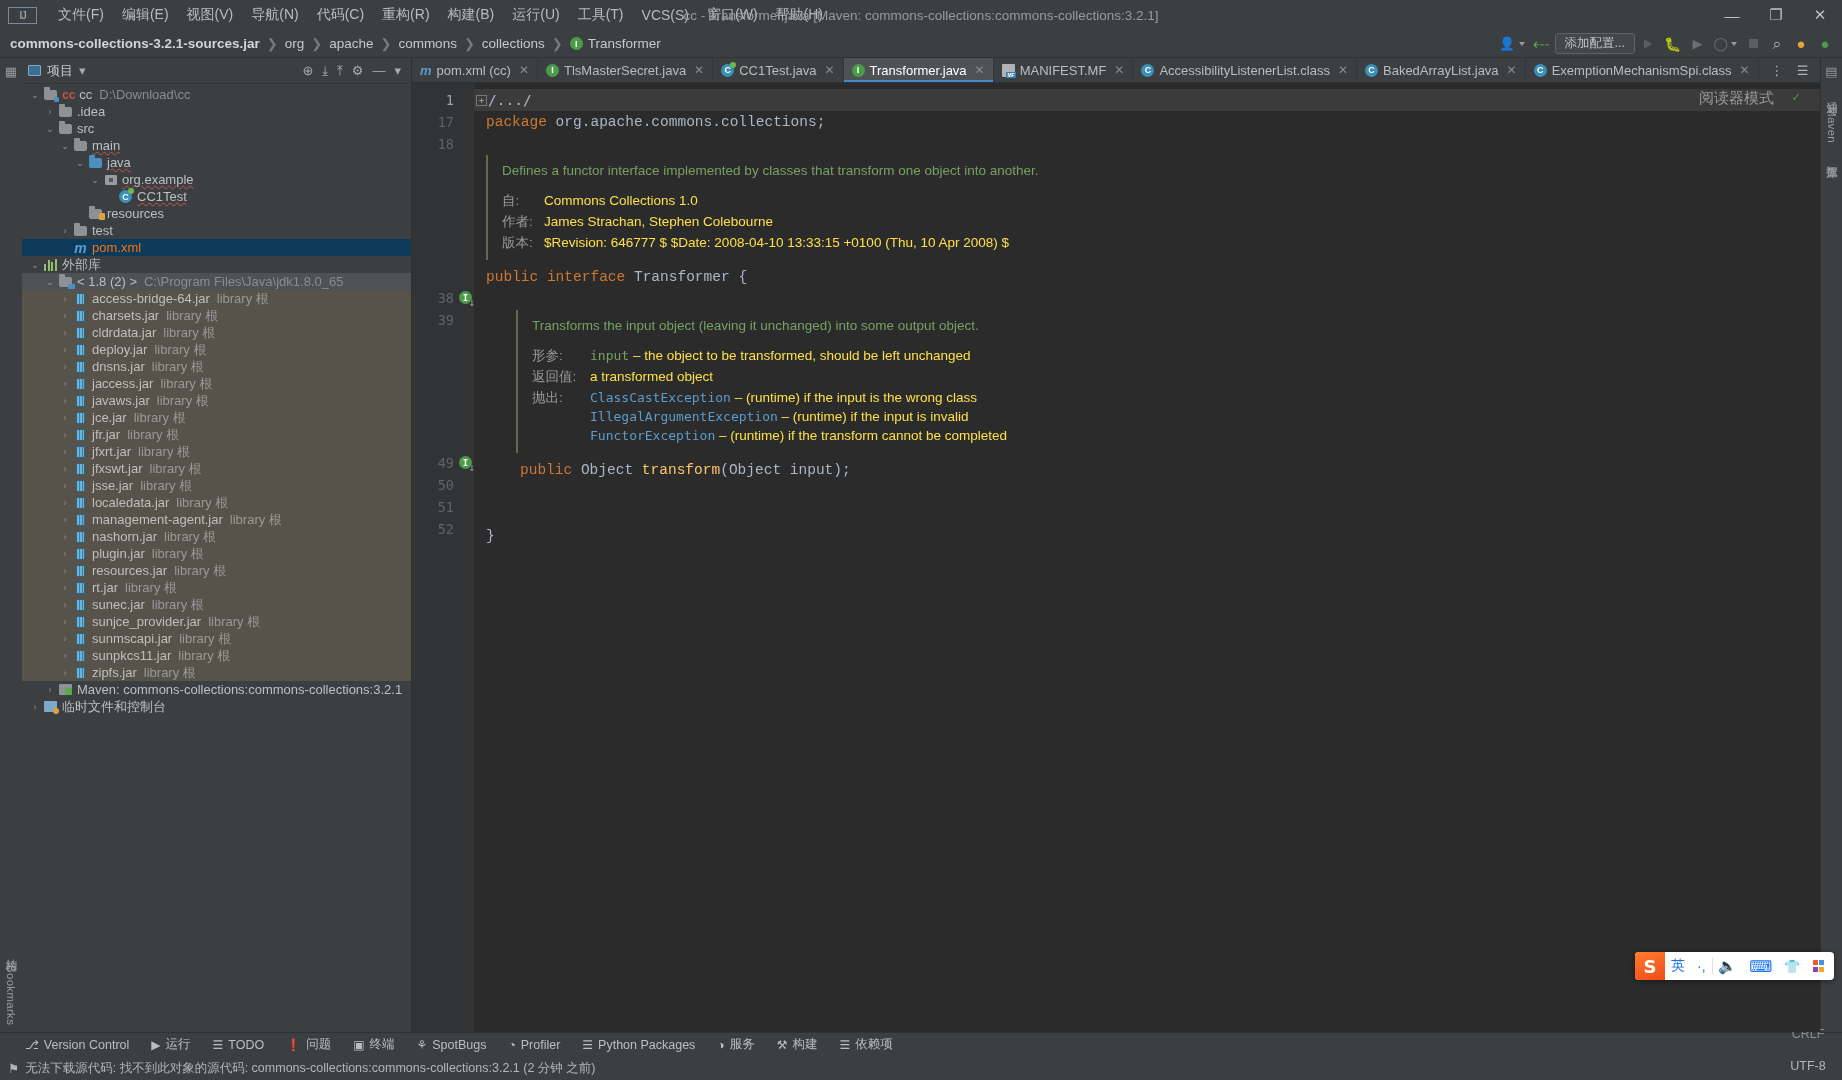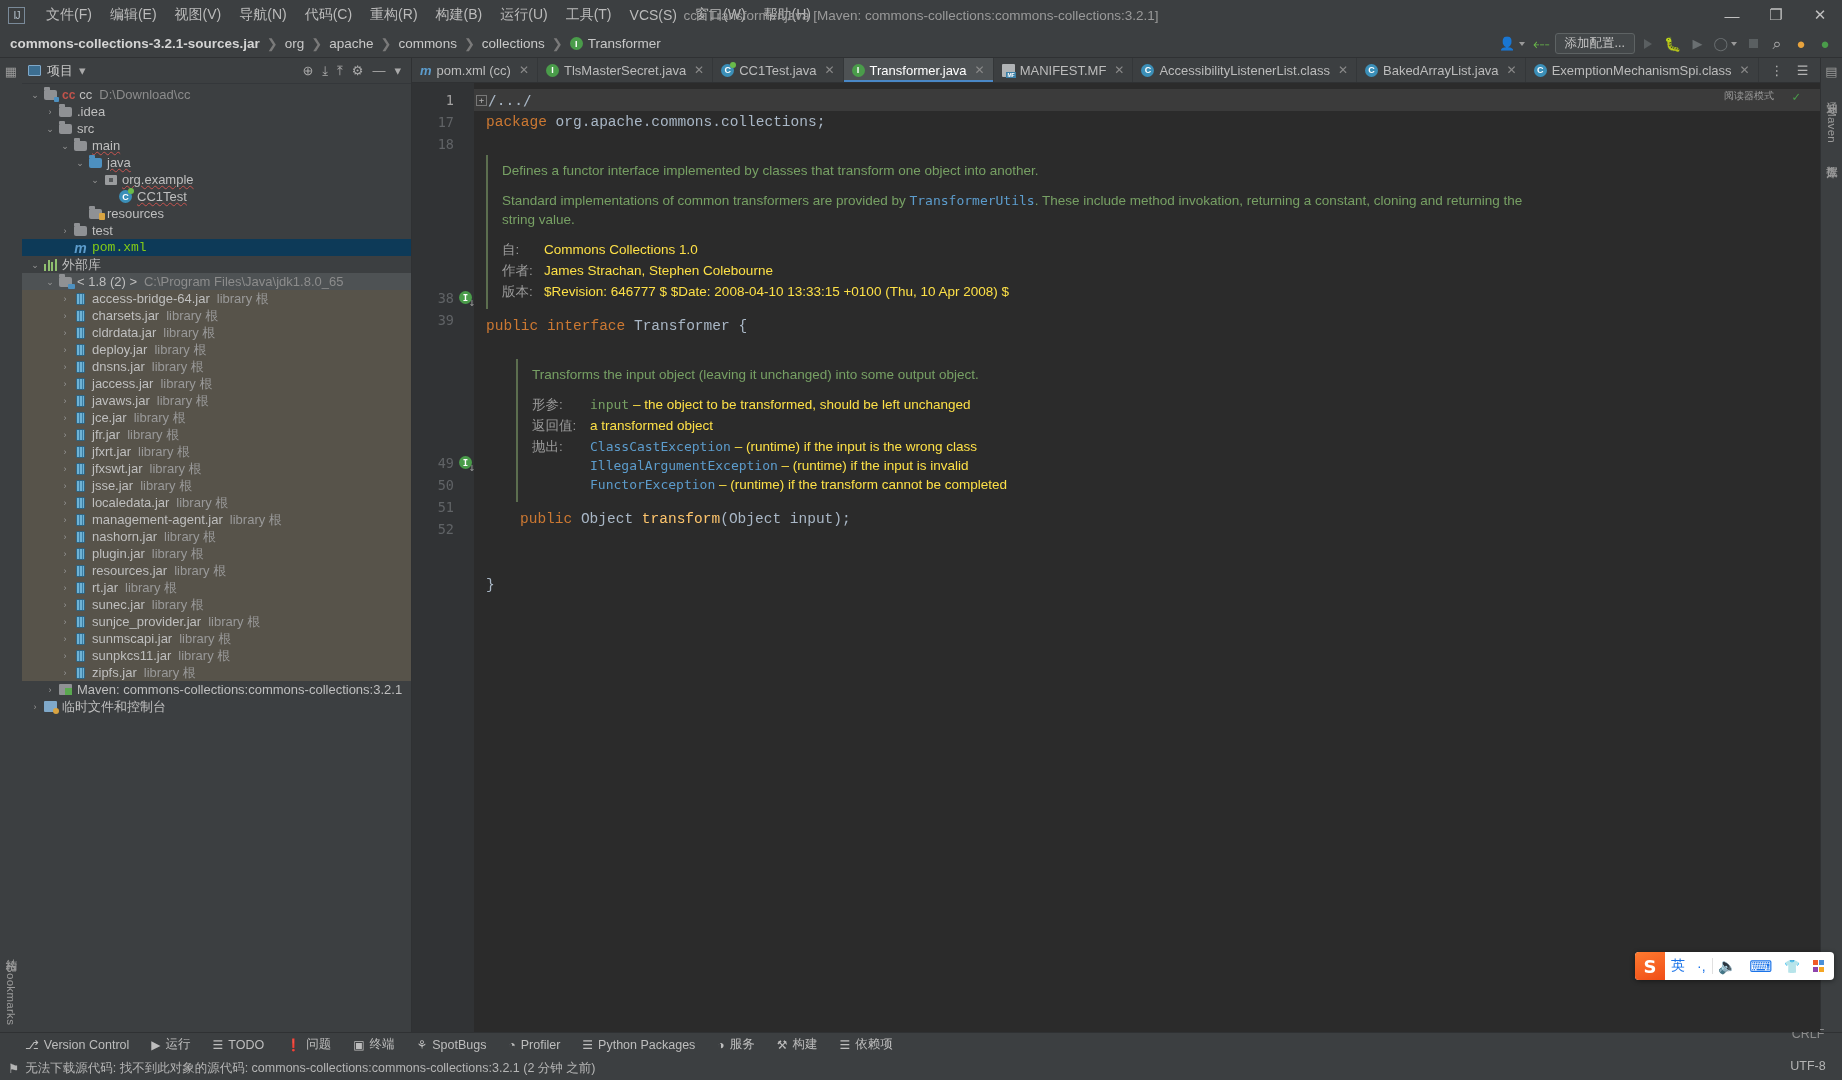--- a/index.html
+++ b/index.html
@@ -11,21 +11,21 @@
     -webkit-font-smoothing: antialiased;
   }
   .app { position: relative; width: 1842px; height: 1080px; display: flex; flex-direction: column; }
 
   
   .menubar {
     height: 30px; background: #3c3f41; display: flex; align-items: center;
     padding-left: 8px; flex: 0 0 30px; position: relative;
   }
   .ij-logo {
-    width: 17px; height: 17px; border: 1px solid #7a8a99; color: #b8c5d0;
+    width: 29px; height: 17px; border: 1px solid #7a8a99; color: #b8c5d0;
     font-size: 10px; font-weight: normal; display: flex; align-items: center;
     justify-content: center; margin-right: 12px; letter-spacing: -1px;
   }
   .menu-item {
     color: #bbbbbb; font-size: 14px; padding: 3px 9px; white-space: nowrap; cursor: default;
   }
   .win-title {
     position: absolute; left: 0; right: 0; text-align: center;
     color: #9a9a9a; font-size: 13.5px; pointer-events: none;
   }
@@ -120,21 +120,21 @@
   .mvn-m { color: #5c9ccc; font-style: italic; font-weight: bold; font-size: 14px; }
   .extlib-ic { display:flex; gap:1.5px; align-items:flex-end; height:12px; }
   .extlib-ic i { display:block; width:2px; background:#8fbf6f; }
   .maven-ic { width:13px;height:11px;background:#8f9194;border-radius:1px;position:relative; }
   .maven-ic::after{content:'';position:absolute;right:0;bottom:0;width:7px;height:7px;background:#5aa84f;}
   .scratch-ic { width:13px;height:11px;background:#7fa8c9;border-radius:1px;position:relative;}
   .scratch-ic::after{content:'';position:absolute;right:-2px;bottom:-2px;width:6px;height:6px;background:#d9a441;border-radius:50%;}
   .tlabel { color: #bfbfbf; }
   .tlabel.path { color: #8c8c8c; margin-left: 7px; }
   .tlabel.lib { color: #999999; margin-left: 7px; }
-  .tlabel.sel { color: #84cc16; font-family: Liberation Mono, monospace; }
+  .tlabel.sel { color: #f97316; }
   .squiggle {
     text-decoration: underline; text-decoration-style: wavy;
     text-decoration-color: #c75450; text-decoration-thickness: 1px;
   }
 
   
   .editor-area { flex: 1; display: flex; flex-direction: column; min-width: 0; background: #2b2b2b; }
   .tabbar {
     height: 25px; background: #3c3f41; display: flex; align-items: stretch;
     flex: 0 0 25px; overflow: hidden; border-bottom: 1px solid #2f3133;
@@ -197,21 +197,21 @@
   .doc-p:last-child { margin-bottom: 0; }
   .doc-mono { font-family: "DejaVu Sans Mono", monospace; font-size: 13px; color: #77a064; }
   .doc-link { color: #5c9ccc; font-family: "DejaVu Sans Mono", monospace; font-size: 13px; }
   .doc-tagrow { display: flex; margin-bottom: 2px; }
   .doc-tag { color: #9a9a9a; flex: 0 0 42px; }
   .doc-tag.w58 { flex: 0 0 58px; }
   .doc-val { color: #fde047; }
   .doc-exc { color: #5c9ccc; font-family: "DejaVu Sans Mono", monospace; font-size: 13px; }
 
   .reader-mode {
-    position: absolute; top: 6px; right: 46px; color: #9a9a9a; font-size: 10px;
+    position: absolute; top: 6px; right: 46px; color: #9a9a9a; font-size: 15px;
   }
   .inspect-ok { position: absolute; top: 6px; right: 20px; color: #4a9c4a; font-size: 13px; }
 
   
   .bottom-tools {
     height: 24px; background: #3c3f41; display: flex; align-items: center;
     padding-left: 22px; gap: 16px; flex: 0 0 24px; border-top: 1px solid #2f3133;
   }
   .btool { display: flex; align-items: center; gap: 5px; color: #bdbdbd; font-size: 12.5px; padding: 2px 3px; }
   .btool .gi { font-size: 12px; color: #bdbdbd; }
@@ -738,21 +738,20 @@
           <div class="fold-row">
             <span class="fold-box">+</span>
             <span class="fold-txt">/.../</span>
           </div>
 
           <div class="cline"><span class="kw">package</span><span class="plain"> org.apache.commons.collections;</span></div>
           <div class="cline"> </div>
 
           <div class="doc-block">
             <div class="doc-p">Defines a functor interface implemented by classes that transform one object into another.</div>
-            <div class="doc-p"><span>Standard implementations of common transformers are provided by </span><span class="doc-link">TransformerUtils</span><span>. These include method invokation, returning a constant, cloning and returning the string value.</span></div>
             <div class="doc-tagrow">
               <span class="doc-tag">自:</span>
               <span class="doc-val">Commons Collections 1.0</span>
             </div>
             <div class="doc-tagrow">
               <span class="doc-tag">作者:</span>
               <span class="doc-val">James Strachan, Stephen Colebourne</span>
             </div>
             <div class="doc-tagrow">
               <span class="doc-tag">版本:</span>

